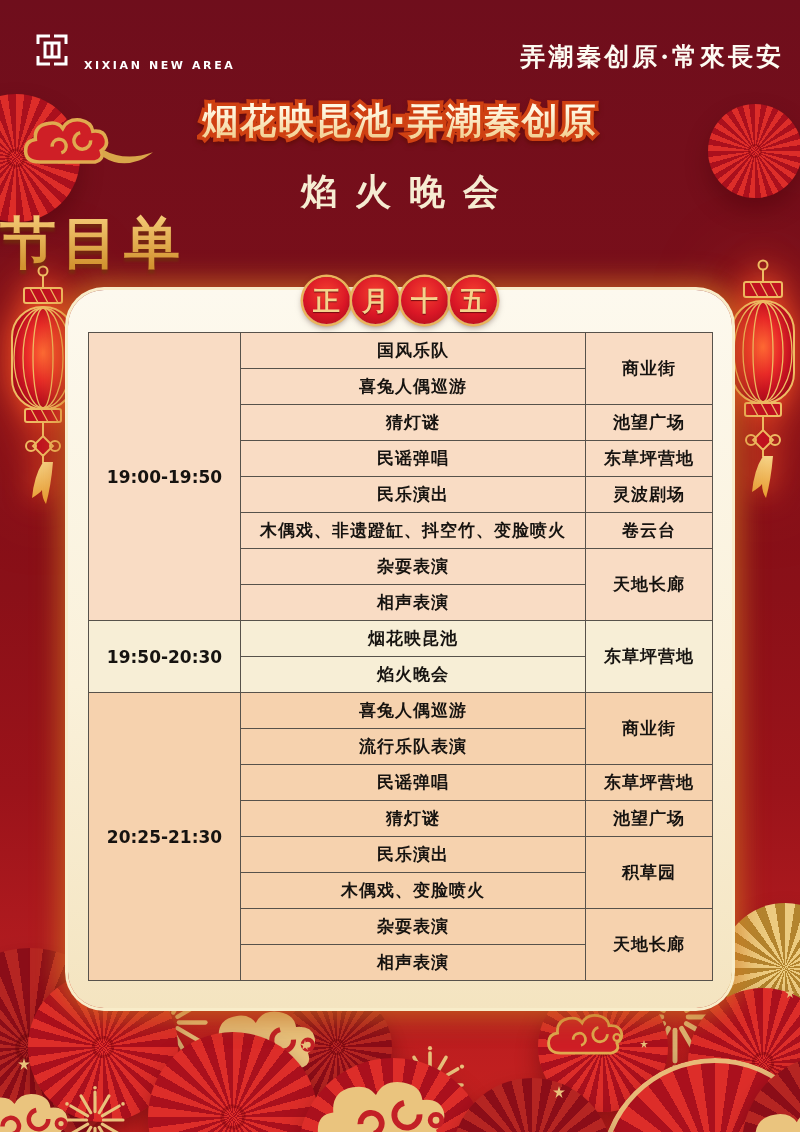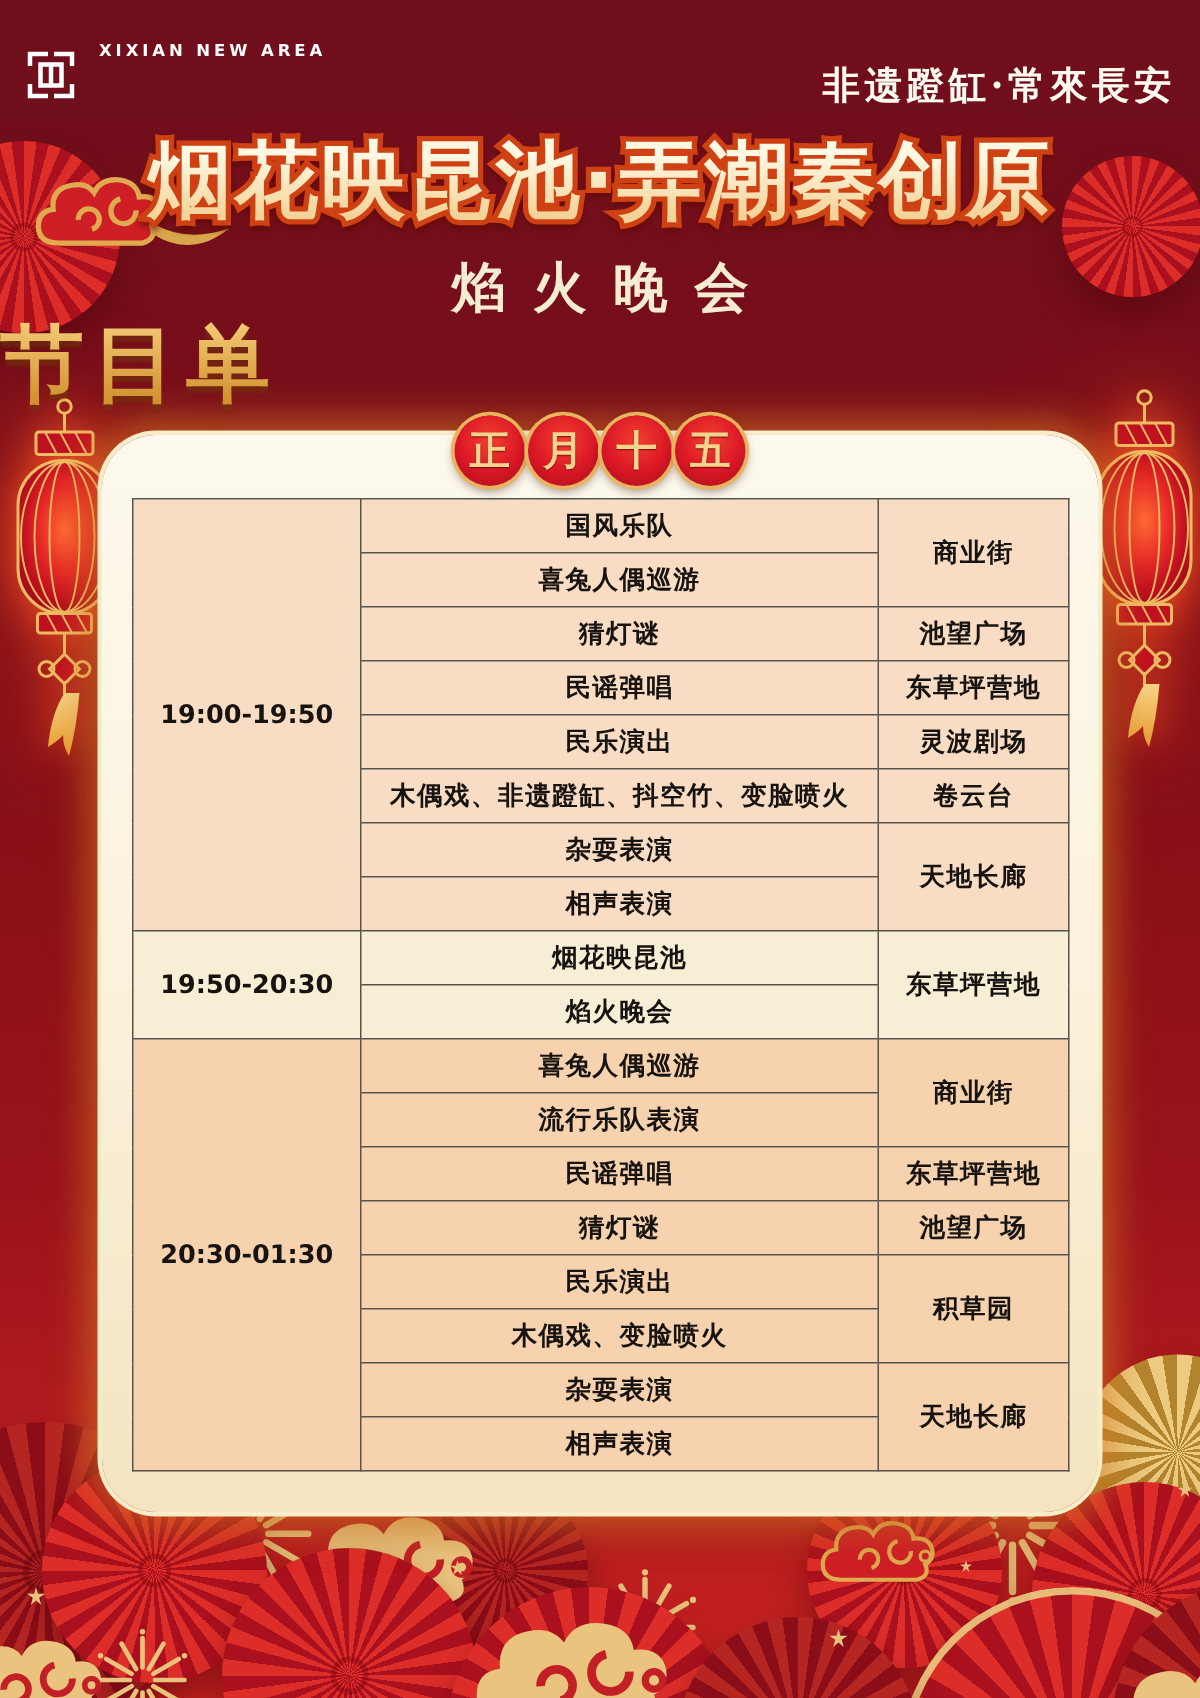--- a/index.html
+++ b/index.html
@@ -1,31 +1,31 @@
 <!DOCTYPE html>
 <html><head>
 <meta charset="utf-8">
 <style>
   html,body{margin:0;padding:0;}
   body{font-family:"DejaVu Sans","Liberation Sans",sans-serif;}
   #poster{position:relative;width:800px;height:1132px;overflow:hidden;
     background:linear-gradient(180deg,#6f0e1c 0%,#7a0f1a 28%,#8a1018 52%,#9b131a 70%,#b41c20 86%,#c8211f 100%);}
 
   
-  .header-logo{position:absolute;left:12px;top:28px;display:flex;align-items:flex-start;gap:10px;z-index:5;}
+  .header-logo{position:absolute;left:30px;top:28px;display:flex;align-items:flex-end;gap:10px;z-index:5;}
   .logo-seal{width:44px;height:44px;display:block;}
   .logo-text{display:flex;flex-direction:column;line-height:1.1;}
   .logo-en{font-size:11px;letter-spacing:2.6px;color:#fff;font-weight:700;}
   .logo-zh{font-size:25px;color:#fff;font-weight:700;letter-spacing:2px;}
   .slogan{position:absolute;right:16px;top:40px;z-index:5;color:#fdfbf2;font-weight:700;
     font-size:25px;letter-spacing:3px;font-family:"DejaVu Serif","Liberation Serif",serif;}
 
   
   .title-wrap{position:absolute;left:0;top:88px;width:100%;text-align:center;z-index:5;
-    font-size:56px;font-weight:900;letter-spacing:2px;line-height:66px;
+    font-size:36px;font-weight:900;letter-spacing:2px;line-height:66px;
     filter:drop-shadow(0 3px 2px rgba(90,10,0,.6));}
   .title-outline{position:absolute;left:0;top:0;width:100%;color:#cf4012;
     -webkit-text-stroke:7px #cf4012;z-index:0;}
   .title-fill{position:relative;z-index:1;color:#fbeecb;}
   @supports ((-webkit-background-clip:text) or (background-clip:text)){
     .title-fill{background:linear-gradient(180deg,#fff8e2 25%,#f4d398 85%);
       -webkit-background-clip:text;background-clip:text;color:transparent;}
   }
   .sub-title{position:absolute;left:0;top:168px;width:100%;text-align:center;z-index:5;
     font-size:36px;font-weight:700;color:#f6ecd2;letter-spacing:18px;text-indent:18px;}
@@ -183,21 +183,21 @@
   </div>
 
   <div class="header-logo">
     <svg class="logo-seal">
         <use href="#sym-seal"></use>
       </svg>
     <div class="logo-text">
       <span class="logo-en">XIXIAN NEW AREA</span>
     </div>
   </div>
-  <div class="slogan">非遗蹬缸·常來長安</div>
+  <div class="slogan">弄潮秦创原·常來長安</div>
 
   <div class="title-wrap">
     <span class="title-outline">烟花映昆池·弄潮秦创原</span>
     <span class="title-fill">烟花映昆池·弄潮秦创原</span>
   </div>
   <div class="sub-title">焰火晚会</div>
   <div class="program-title">节目单</div>
 
   <div class="badges">
     <span class="badge">正</span>
@@ -247,21 +247,21 @@
           </tr>
           <tr>
             <td rowspan="2" class="time-cell sec-1">19:50-20:30</td>
             <td class="program-cell sec-1">烟花映昆池</td>
             <td rowspan="2" class="location-cell sec-1">东草坪营地</td>
           </tr>
           <tr>
             <td class="program-cell sec-1">焰火晚会</td>
           </tr>
           <tr>
-            <td rowspan="8" class="time-cell sec-2">20:30-01:30</td>
+            <td rowspan="8" class="time-cell sec-2">20:25-21:30</td>
             <td class="program-cell sec-2">喜兔人偶巡游</td>
             <td rowspan="2" class="location-cell sec-2">商业街</td>
           </tr>
           <tr>
             <td class="program-cell sec-2">流行乐队表演</td>
           </tr>
           <tr>
             <td class="program-cell sec-2">民谣弹唱</td>
             <td rowspan="1" class="location-cell sec-2">东草坪营地</td>
           </tr>

